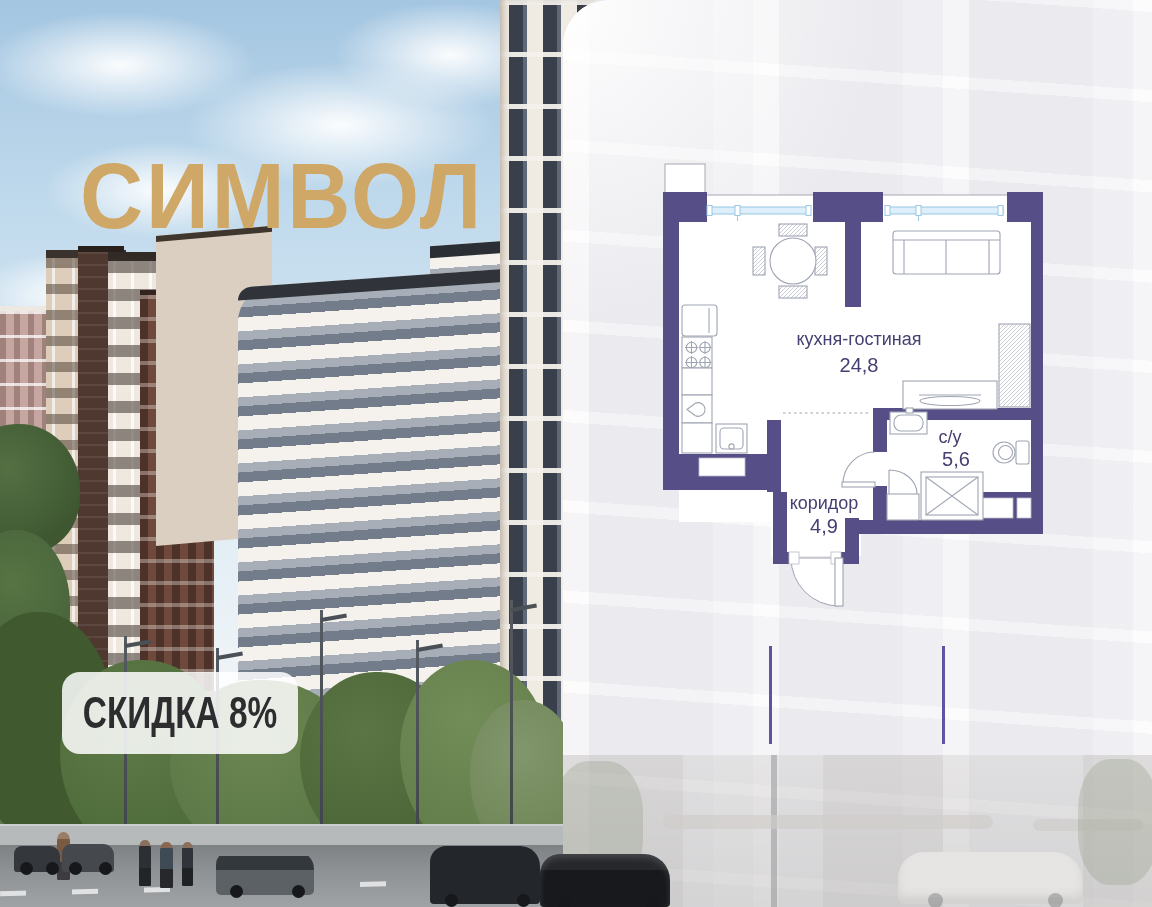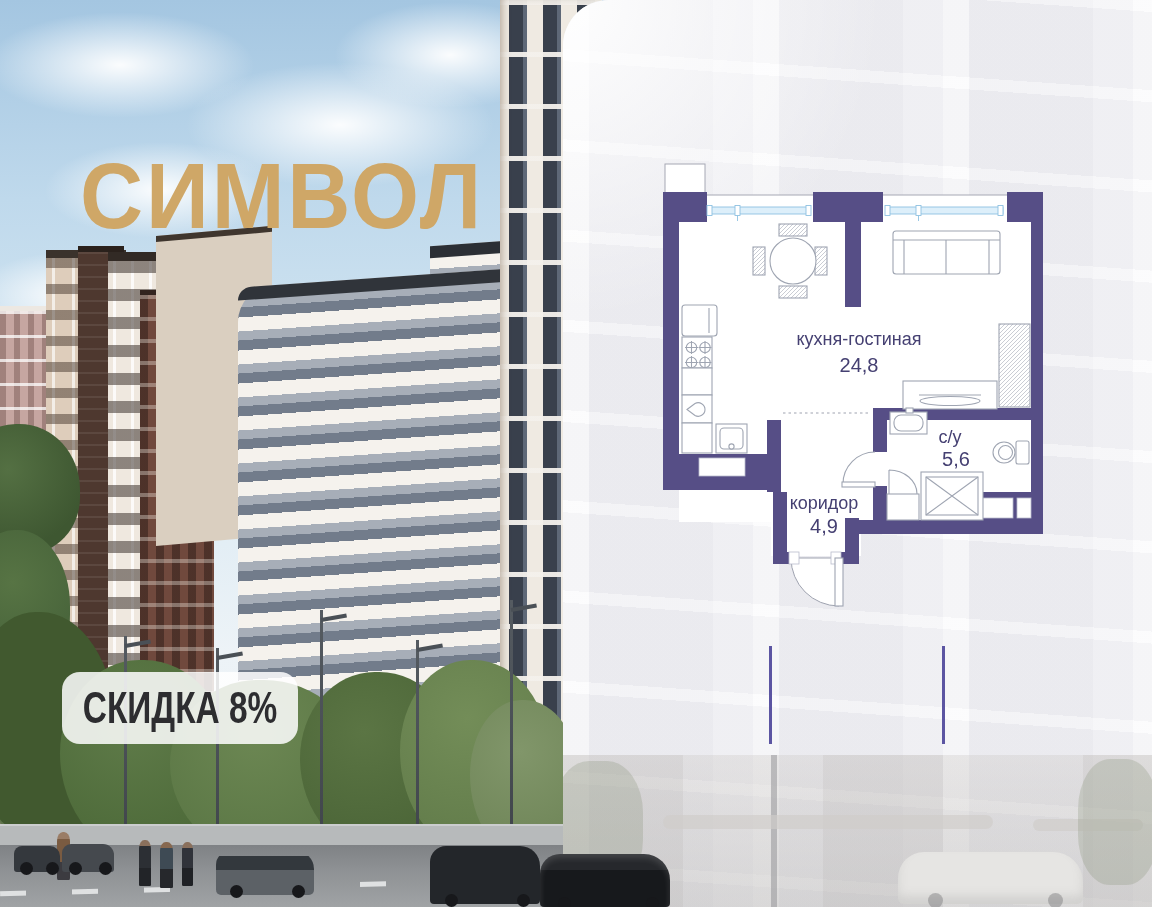--- a/index.html
+++ b/index.html
@@ -53,21 +53,21 @@
   .sidewalk{position:absolute;left:0;top:824px;width:622px;height:24px;background:#B7BABB;border-top:2px solid #CBCDCE;}
   .road{position:absolute;left:0;top:845px;width:622px;height:62px;background:linear-gradient(180deg,#7F8285 0%,#8E9194 40%,#A0A3A5 100%);}
   .dashes{position:absolute;left:0;top:884px;width:560px;height:5px;transform:rotate(-1.5deg);
     background:repeating-linear-gradient(90deg,#DFE1E2 0 26px,rgba(0,0,0,0) 26px 72px);}
   .person{position:absolute;border-radius:45% 45% 8% 8%/18% 18% 4% 4%;}
   .car{position:absolute;}
   .car::after{content:'';position:absolute;bottom:-3px;left:14%;width:13px;height:13px;border-radius:50%;background:#17181B;box-shadow:var(--wheel2) 0 0 #17181B;}
 
   .logo{position:absolute;left:57px;top:148px;width:450px;height:96px;line-height:96px;text-align:center;
     font-size:92px;font-weight:bold;letter-spacing:3px;color:#CFA767;transform:scaleX(.95);white-space:nowrap;}
-  .badge{position:absolute;left:62px;top:672px;width:236px;height:72px;border-radius:18px;
+  .badge{position:absolute;left:62px;top:672px;width:236px;height:82px;border-radius:18px;
     background:rgba(255,255,255,.85);display:flex;align-items:center;justify-content:center;}
   .badge-text{font-size:44px;font-weight:bold;color:#2D2D30;transform:scaleX(.76);white-space:nowrap;}
 
   
   .plan-panel{position:absolute;left:563px;top:0;width:589px;height:907px;z-index:2;
     background:#F2F2F5;border-radius:46px 0 0 0;overflow:hidden;}
   .fac-h{position:absolute;left:0;top:0;right:0;bottom:0;opacity:.6;
     background:repeating-linear-gradient(184deg,rgba(255,255,255,.95) 0 12px,rgba(224,224,231,.45) 12px 90px);}
   .fac-v{position:absolute;left:0;top:0;right:0;bottom:0;opacity:.5;
     background:repeating-linear-gradient(90deg,rgba(255,255,255,.9) 0 26px,rgba(228,228,234,.55) 26px 150px,rgba(243,243,246,.8) 150px 190px);}

